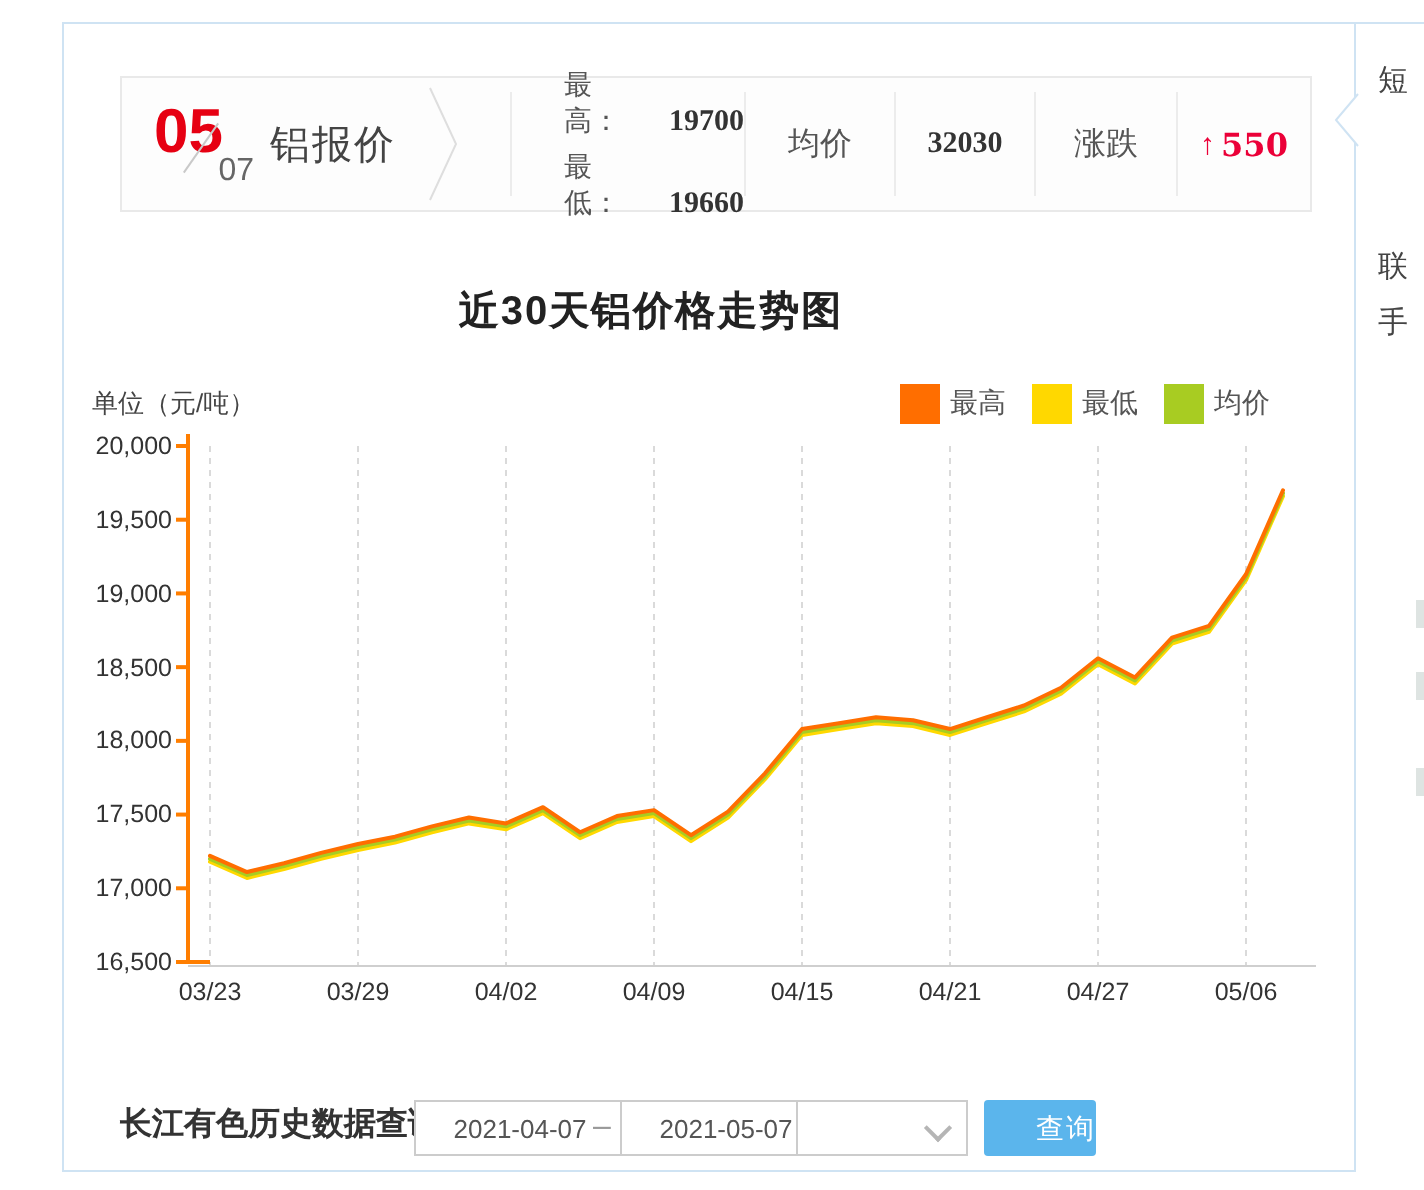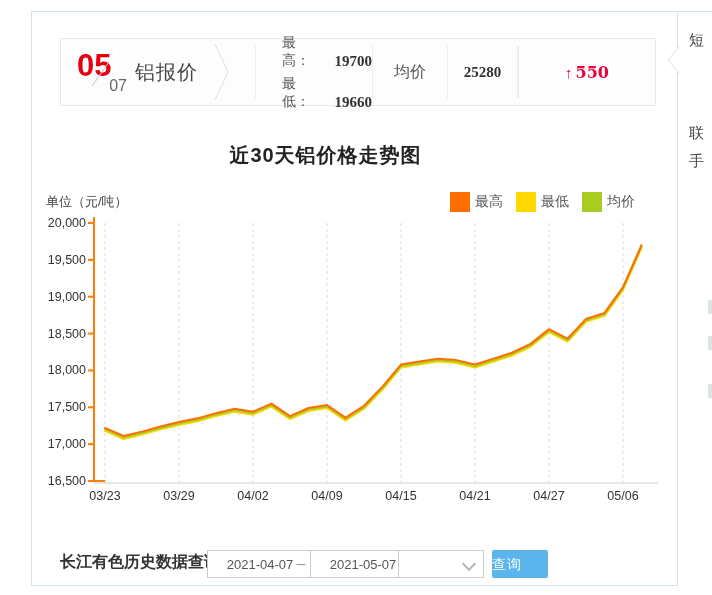--- a/index.html
+++ b/index.html
@@ -53,21 +53,21 @@
       border:1px solid #ccc;background:#fff;text-align:center;font-size:13px;color:#555;
       font-family:"Liberation Sans",sans-serif;z-index:2;}
   #start-date-input{left:207px;}
   #end-date-input{left:310px;}
   #date-range-sep{position:absolute;left:294px;top:555px;width:14px;text-align:center;color:#999;z-index:2;}
   #category-select{position:absolute;left:398px;top:550px;width:86px;height:28px;box-sizing:border-box;
       border:1px solid #ccc;background:#fff;z-index:2;}
   #select-chevron{position:absolute;right:9px;top:8px;width:8px;height:8px;
       border-right:2px solid #b5b5b5;border-bottom:2px solid #b5b5b5;transform:rotate(45deg);}
   #query-button{position:absolute;left:492px;top:550px;width:56px;height:28px;background:#5bb5ec;
-      color:#fff;font-size:14px;text-align:left;line-height:28px;border-radius:2px;
+      color:#fff;font-size:14px;text-align:right;line-height:28px;border-radius:2px;
       cursor:pointer;z-index:2;letter-spacing:1px;}
   
   .side-text{position:absolute;left:689px;font-size:15px;color:#444;z-index:2;}
   #side-text-0{top:31px;} #side-text-1{top:124px;} #side-text-2{top:152px;}
   .side-sliver{position:absolute;left:708px;width:4px;height:14px;background:#ccd5d2;opacity:.65;z-index:2;}
 </style>
 </head>
 <body>
 
 <div id="main-panel"></div>
@@ -95,22 +95,23 @@
       <span class="num">19700</span>
     </div>
     <div class="hl-row">
       <span>最低：</span>
       <span class="num">19660</span>
     </div>
   </div>
   <div class="vdiv"></div>
   <div class="cell" id="cell-avg-label">均价</div>
   <div class="vdiv"></div>
-  <div class="cell num" id="cell-avg-value">25280</div>
+  <div class="cell num" id="cell-avg-value">32030</div>
   <div class="vdiv"></div>
+  <div class="cell" id="cell-change-label">涨跌</div>
   <div class="vdiv"></div>
   <div class="cell" id="cell-change-value">
     <span id="change-wrap">
       <span id="change-arrow">↑</span>
       <span id="change-value">550</span>
     </span>
   </div>
 </div>
 
 <div id="chart-title">近30天铝价格走势图</div>

